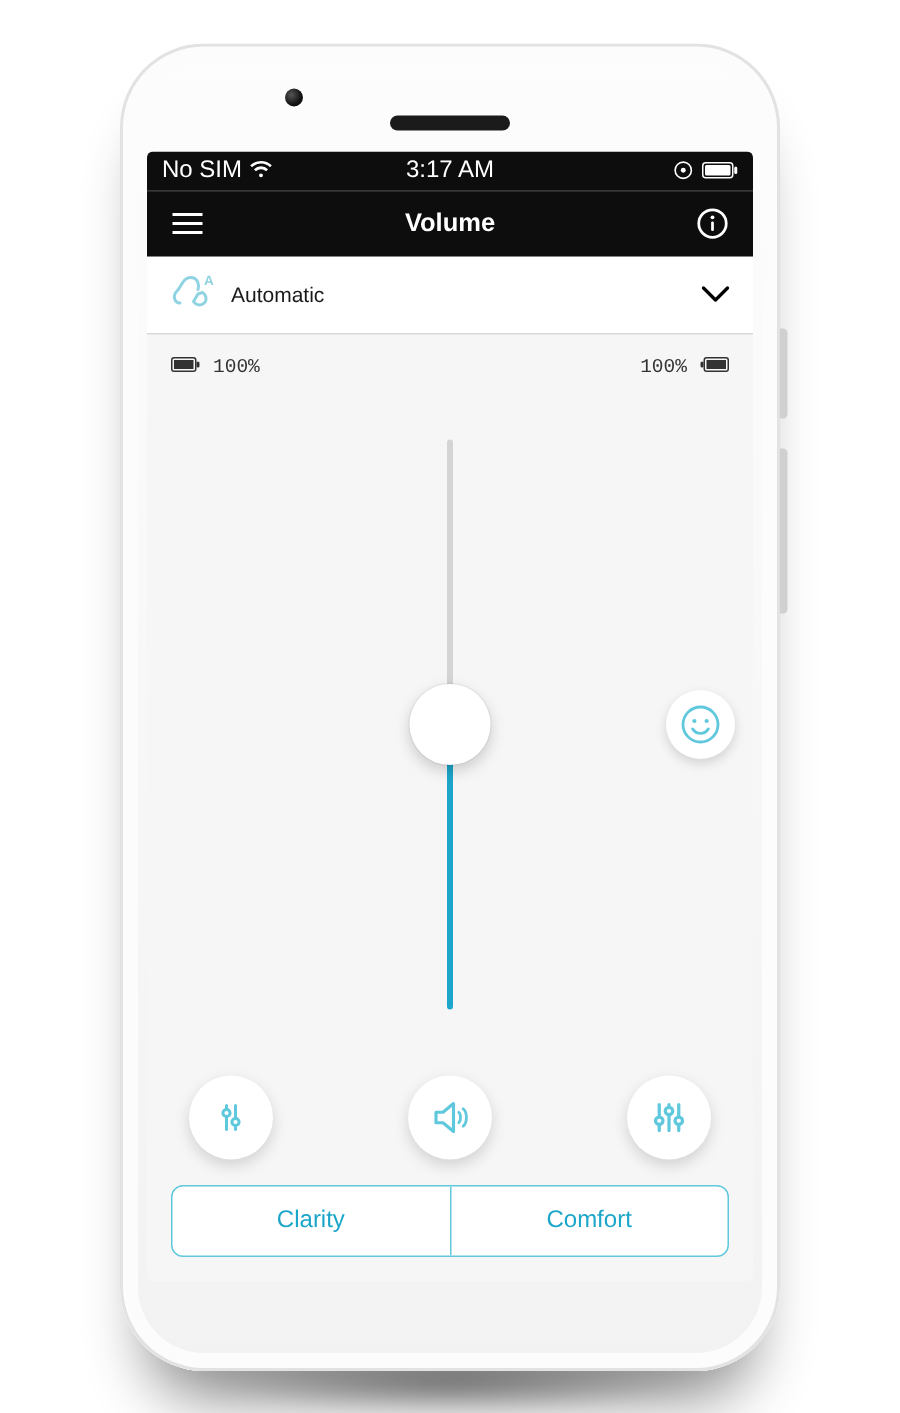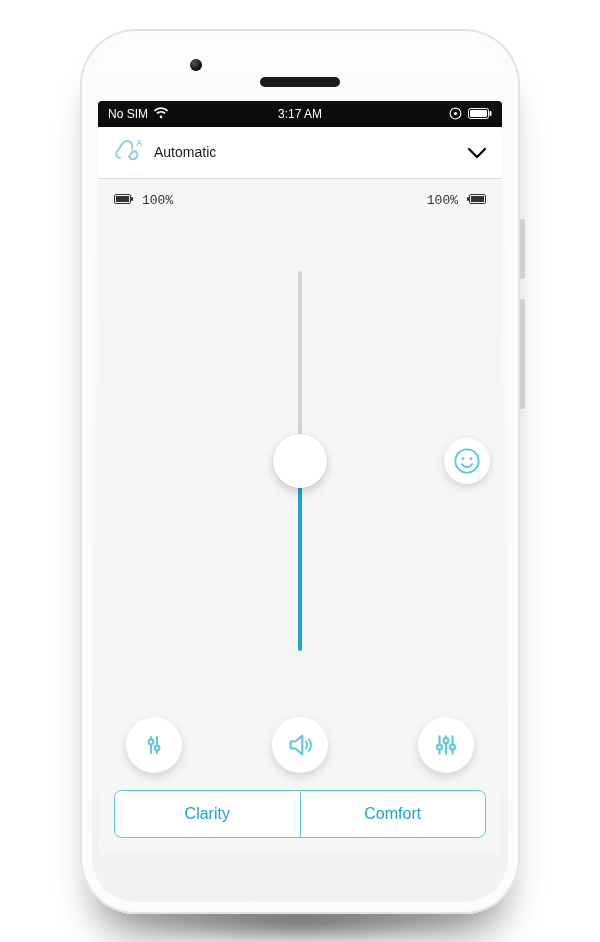--- a/index.html
+++ b/index.html
@@ -65,21 +65,21 @@
     border-radius:4px;
     overflow:hidden;
     display:flex;flex-direction:column;
     position:relative;
   }
 
   
   .status-bar{
     height:26px;background:var(--black-bar);color:#fff;
     display:flex;align-items:center;justify-content:space-between;
-    padding:0 10px;font-size:12px;font-weight:500;
+    padding:0 10px;font-size:16px;font-weight:500;
   }
   .status-left,.status-right{display:flex;align-items:center;gap:6px;}
   .status-center{position:absolute;left:50%;transform:translateX(-50%);}
   .wifi-icon svg,.battery-icon svg,.setting-icon svg{display:block;}
 
   
   .nav-bar{
     height:44px;background:var(--black-bar);color:#fff;
     display:flex;align-items:center;justify-content:space-between;
     padding:0 14px;position:relative;
@@ -185,20 +185,35 @@
         <span class="battery-icon">
           <svg width="24" height="11" viewBox="0 0 24 11">
               <rect x="0.5" y="0.5" width="20" height="10" rx="2" fill="none" stroke="#fff"></rect>
               <rect x="2" y="2" width="17" height="7" rx="1" fill="#fff"></rect>
               <rect x="21.5" y="3" width="2" height="5" rx="1" fill="#fff"></rect>
             </svg>
         </span>
       </div>
     </div>
 
+    <div class="nav-bar">
+      <div class="hamburger">
+        <svg width="20" height="14" viewBox="0 0 20 14">
+            <path d="M0 1h20M0 7h20M0 13h20" stroke="#fff" stroke-width="2"></path>
+          </svg>
+      </div>
+      <div class="nav-title">Volume</div>
+      <div class="info-btn">
+        <svg width="22" height="22" viewBox="0 0 24 24">
+            <circle cx="12" cy="12" r="10" fill="none" stroke="#fff" stroke-width="2"></circle>
+            <circle cx="12" cy="7.5" r="1.4" fill="#fff"></circle>
+            <rect x="11" y="10.5" width="2" height="7" rx="1" fill="#fff"></rect>
+          </svg>
+      </div>
+    </div>
 
     <div class="program-row">
       <div class="program-left">
         <span>
           <svg width="30" height="24" viewBox="0 0 30 24">
             <path d="M6 20c-4 0-5-5-2-8s4-9 9-9 6 5 5 8" fill="none" stroke="#8fd3e3" stroke-width="2" stroke-linecap="round"></path>
             <path d="M15 19c2 3 6 3 8 0 1-2 0-5-2-6l-3 1-3 5z" fill="none" stroke="#8fd3e3" stroke-width="2" stroke-linejoin="round"></path>
             <text x="22" y="8" font-size="9" fill="#8fd3e3" font-weight="600">A</text>
           </svg>
         </span>

